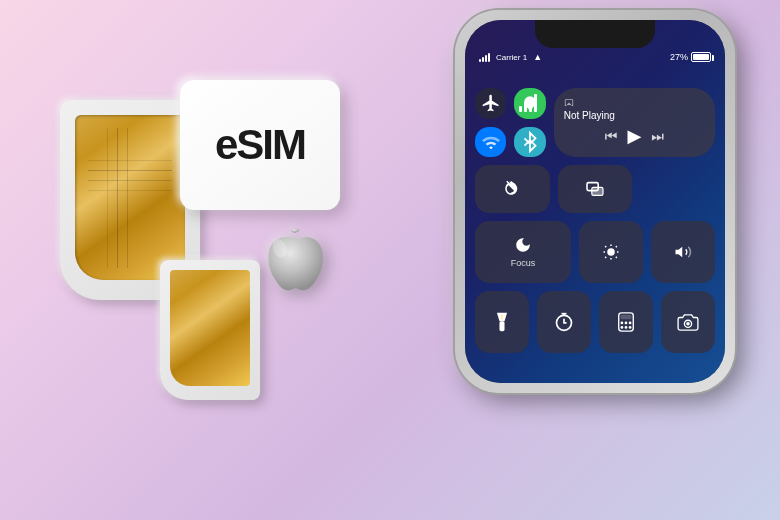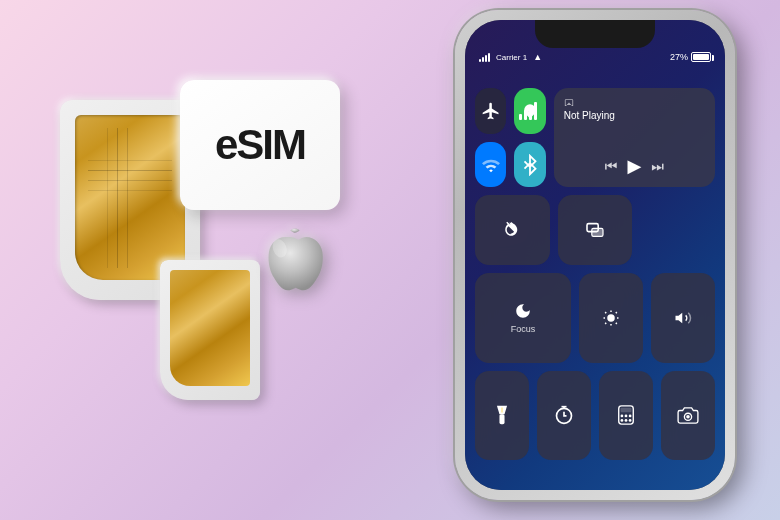--- a/index.html
+++ b/index.html
@@ -155,21 +155,21 @@
       top: 10px;
       width: 330px;
       height: 500px;
     }
 
     .iphone-frame {
       position: absolute;
       left: 50%;
       transform: translateX(-50%);
       width: 280px;
-      height: 490px;
+      height: 383px;
       background: linear-gradient(145deg, #d0d0d0 0%, #b8b8b8 30%, #c8c8c8 60%, #e0e0e0 100%);
       border-radius: 44px;
       box-shadow: 
         0 0 0 2px #a0a0a0,
         8px 8px 24px rgba(0,0,0,0.4),
         -4px -4px 12px rgba(255,255,255,0.3);
     }
 
     .iphone-screen {
       position: absolute;
@@ -313,21 +313,21 @@
     }
 
     .cc-tile.dark {
       background: rgba(50, 50, 70, 0.85);
     }
 
     
     .now-playing-tile {
       flex: 2;
       background: rgba(55, 55, 75, 0.85);
-      border-radius: 14px;
+      border-radius: 22px;
       padding: 10px;
       display: flex;
       flex-direction: column;
       position: relative;
     }
 
     .now-playing-label {
       font-size: 8px;
       color: rgba(255,255,255,0.6);
       margin-bottom: 2px;

